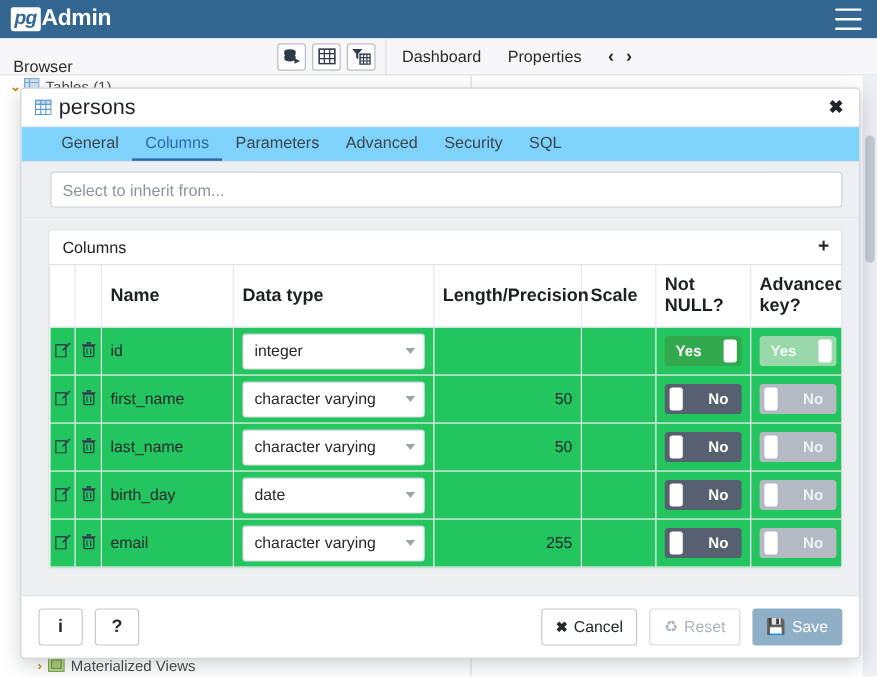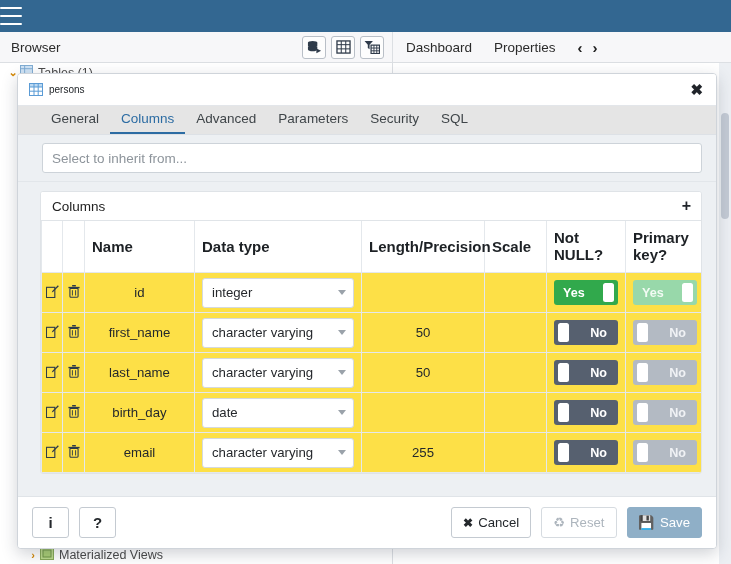--- a/index.html
+++ b/index.html
@@ -62,22 +62,22 @@
 
   
   .toolbar {
     position: absolute; top: 32px; left: 0;
     width: 731px; height: 31px;
     background: #f7f7f9;
     border-bottom: 1px solid #dcdfe3;
     display: flex; align-items: center;
   }
   .toolbar-left {
-    width: 393px; height: 31px;
-    display: flex; align-items: center;
+    width: 322px; height: 31px;
+    display: flex; align-items: flex-end;
     border-right: 1px solid #dcdfe3;
     position: relative;
   }
   .browser-label {
     margin-left: 11px;
     font-size: 13.5px;
     color: #2b2b2b;
   }
   .tb-icons {
     position: absolute; right: 8px; top: 4px;
@@ -153,35 +153,35 @@
   .modal-header {
     height: 32px;
     display: flex; align-items: center;
     justify-content: space-between;
     border-bottom: 1px solid #e3e6ea;
     padding: 0 10px 0 11px;
     background: #fff;
   }
   .modal-title {
     display: flex; align-items: center;
-    font-size: 10px; color: #212529;
+    font-size: 18px; color: #212529;
   }
   .title-icon { margin-right: 6px; display: flex; }
   .close-x {
     font-size: 15px; font-weight: bold; color: #20242a;
     cursor: pointer; line-height: 1; padding: 2px 3px;
   }
 
   
   .tabs {
     height: 29px;
     display: flex; align-items: flex-end;
     border-bottom: 1px solid #dde1e6;
     padding-left: 22px;
-    background: #e5e5e5;
+    background: #7dd3fc;
   }
   .tab {
     font-size: 13.5px;
     color: #3d4category;
     color: #3f4549;
     padding: 0 11px 6px 11px;
     cursor: pointer;
     border-bottom: 2px solid transparent;
     white-space: nowrap;
   }
@@ -256,22 +256,21 @@
     vertical-align: middle;
     height: 38px;
   }
   table.grid td {
     border: 1px solid #e4e8ec;
     padding: 0 7px;
     height: 40px;
     font-size: 13.2px;
     color: #24282c;
     vertical-align: middle;
-    background: #fde047;
-    text-align: center;
+    background: #22c55e;
   }
   td.shade, th.shade { background: #f3f5f7; }
   .c-icn { width: 21px; padding: 0 !important; text-align: center; }
   .icn {
     color: #2f3b4a; cursor: pointer;
     display: inline-flex; align-items: center; justify-content: center;
   }
   td.num { text-align: right; padding-right: 9px; }
 
   .select-box {
@@ -364,20 +363,24 @@
     background: #c3cad4;
     border-radius: 4px;
   }
 </style>
 </head>
 <body>
 
 <div id="app">
 
   <div class="brandbar">
+    <div class="brand">
+      <span class="brand-pg">pg</span>
+      <span class="brand-admin">Admin</span>
+    </div>
     <div class="hamburger">
       <span></span>
         <span></span>
         <span></span>
     </div>
   </div>
 
   <div class="toolbar">
     <div class="toolbar-left">
       <div class="browser-label">Browser</div>
@@ -462,22 +465,22 @@
           </svg>
         </span>
         <span>persons</span>
       </div>
       <div class="close-x">✖</div>
     </div>
 
     <div class="tabs">
       <div class="tab">General</div>
       <div class="tab active">Columns</div>
+      <div class="tab">Parameters</div>
       <div class="tab">Advanced</div>
-      <div class="tab">Parameters</div>
       <div class="tab">Security</div>
       <div class="tab">SQL</div>
     </div>
 
     <div class="inherit-row">
       <div class="inherit-input">Select to inherit from...</div>
     </div>
 
     <div class="modal-body">
       <div class="columns-box">
@@ -499,21 +502,21 @@
           </colgroup>
           <thead>
             <tr>
               <th class="shade"></th>
               <th class="shade"></th>
               <th>Name</th>
               <th>Data type</th>
               <th>Length/Precision</th>
               <th>Scale</th>
               <th>Not NULL?</th>
-              <th>Primary key?</th>
+              <th>Advanced key?</th>
             </tr>
           </thead>
           <tbody>
               <tr>
                 <td class="c-icn shade"><span class="icn">
                     <svg width="13" height="13" viewBox="0 0 14 14" aria-hidden="true">
                       <rect x="0.5" y="2.5" width="9" height="11" fill="none" stroke="#2f3b4a" stroke-width="1.2"></rect>
                       <path d="M12.8 0.4l1 1-6 6-1.6.6.6-1.6z" fill="#2f3b4a"></path>
                     </svg>
                   </span></td>

